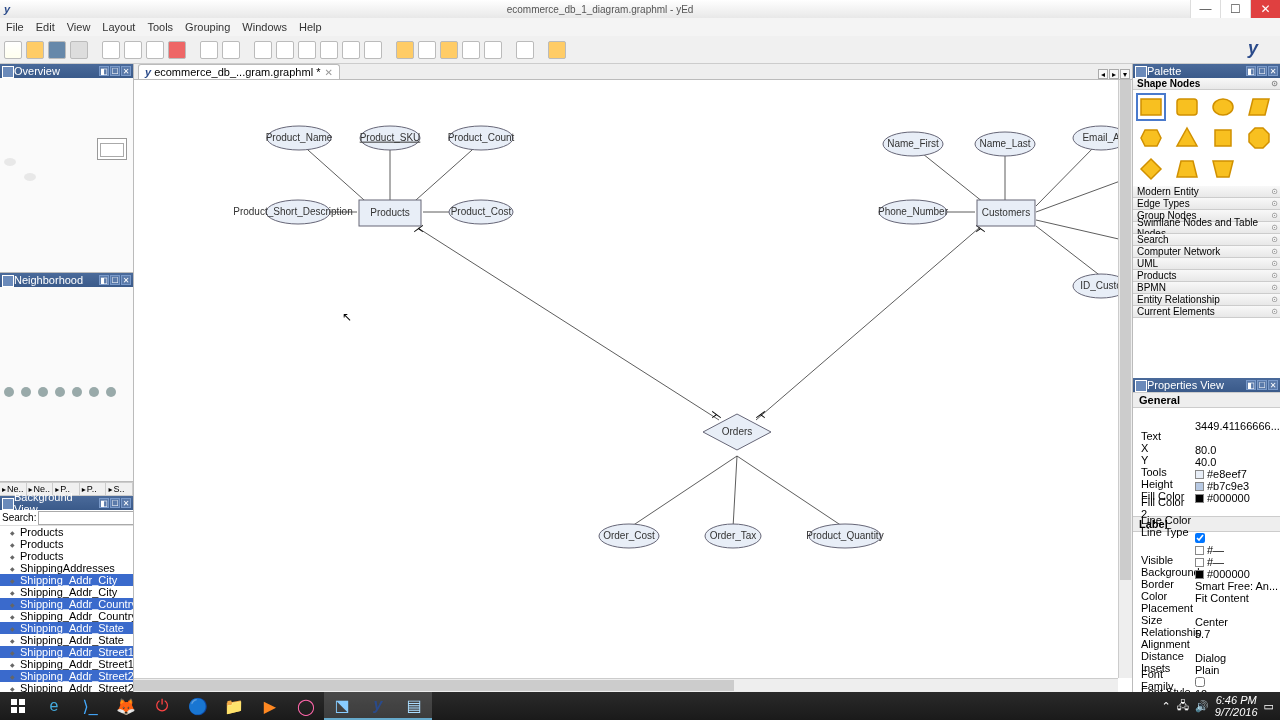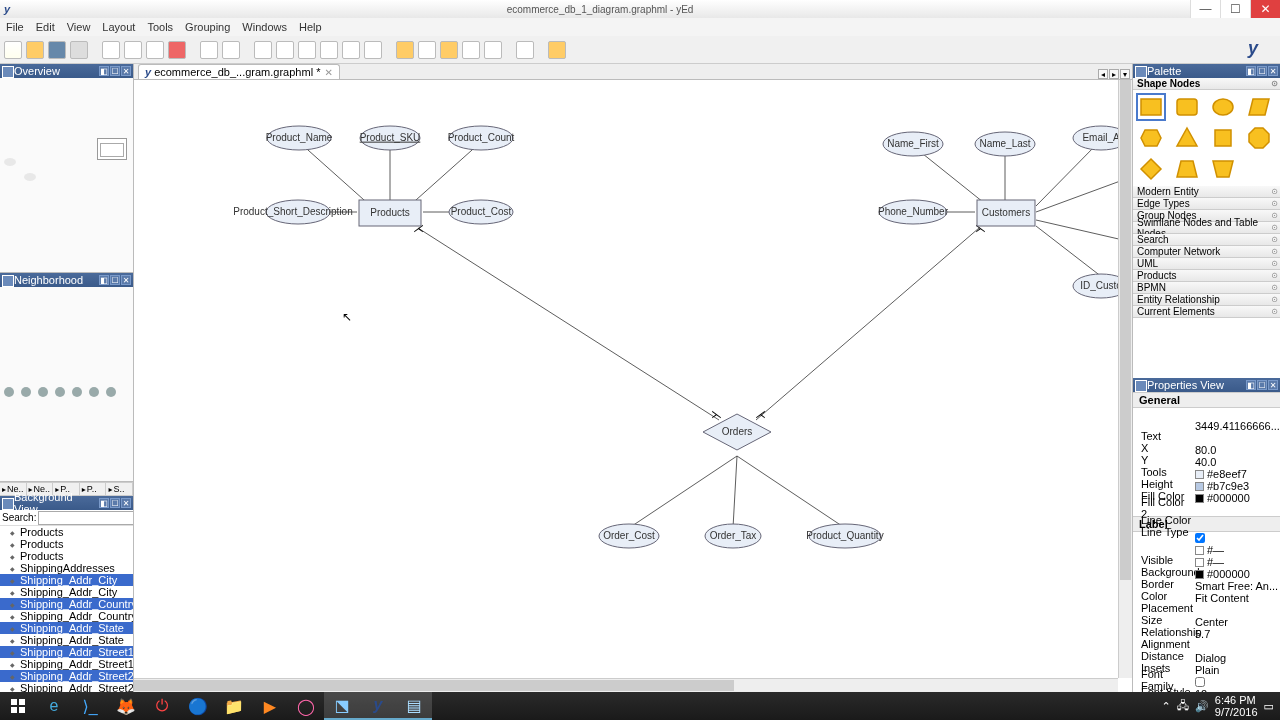--- a/index.html
+++ b/index.html
@@ -75,21 +75,21 @@
 .props-row { display: flex; height: 12px; align-items: center; }
 .props-row .k { width: 60px; padding-left: 8px; margin-top: 44px; }
 .props-row .v { flex: 1; padding-left: 2px; display:flex; align-items:center; overflow:hidden; white-space:nowrap;}
 .swatch { width: 9px; height: 9px; border: 1px solid #888; margin-right: 3px; display:inline-block;}
 .taskbar { position: absolute; bottom: 0; left: 0; right: 0; height: 28px; background: linear-gradient(#2a2a2a,#1a1a1a); display: flex; align-items: center; }
 .taskbar .start { width: 36px; height: 28px; display:flex; align-items:center; justify-content:center;}
 .taskbar .start svg { width:16px; height:16px; }
 .taskbar .task { width: 36px; height: 28px; display:flex; align-items:center; justify-content:center; font-size:16px;}
 .taskbar .task.active { background: rgba(255,255,255,0.15); border-bottom:2px solid #6ac;}
 .taskbar .tray { margin-left: auto; display: flex; align-items: center; color: #fff; font-size: 9px; padding-right: 6px; gap:6px;}
-.taskbar .clock { text-align: left; line-height: 1.1; font-size:9px;}
+.taskbar .clock { text-align: center; line-height: 1.1; font-size:9px;font-style:italic;}
 input[type=checkbox]{ width:10px; height:10px; margin:0;}
 </style>
 </head>
 <body>
 
 <div class="titlebar">
   <span style="font-style:italic;color:#2a4a8a;font-weight:bold">y</span>
   <span class="title-text">ecommerce_db_1_diagram.graphml - yEd</span>
   <div class="win-btns">
     <div class="win-btn">—</div>

